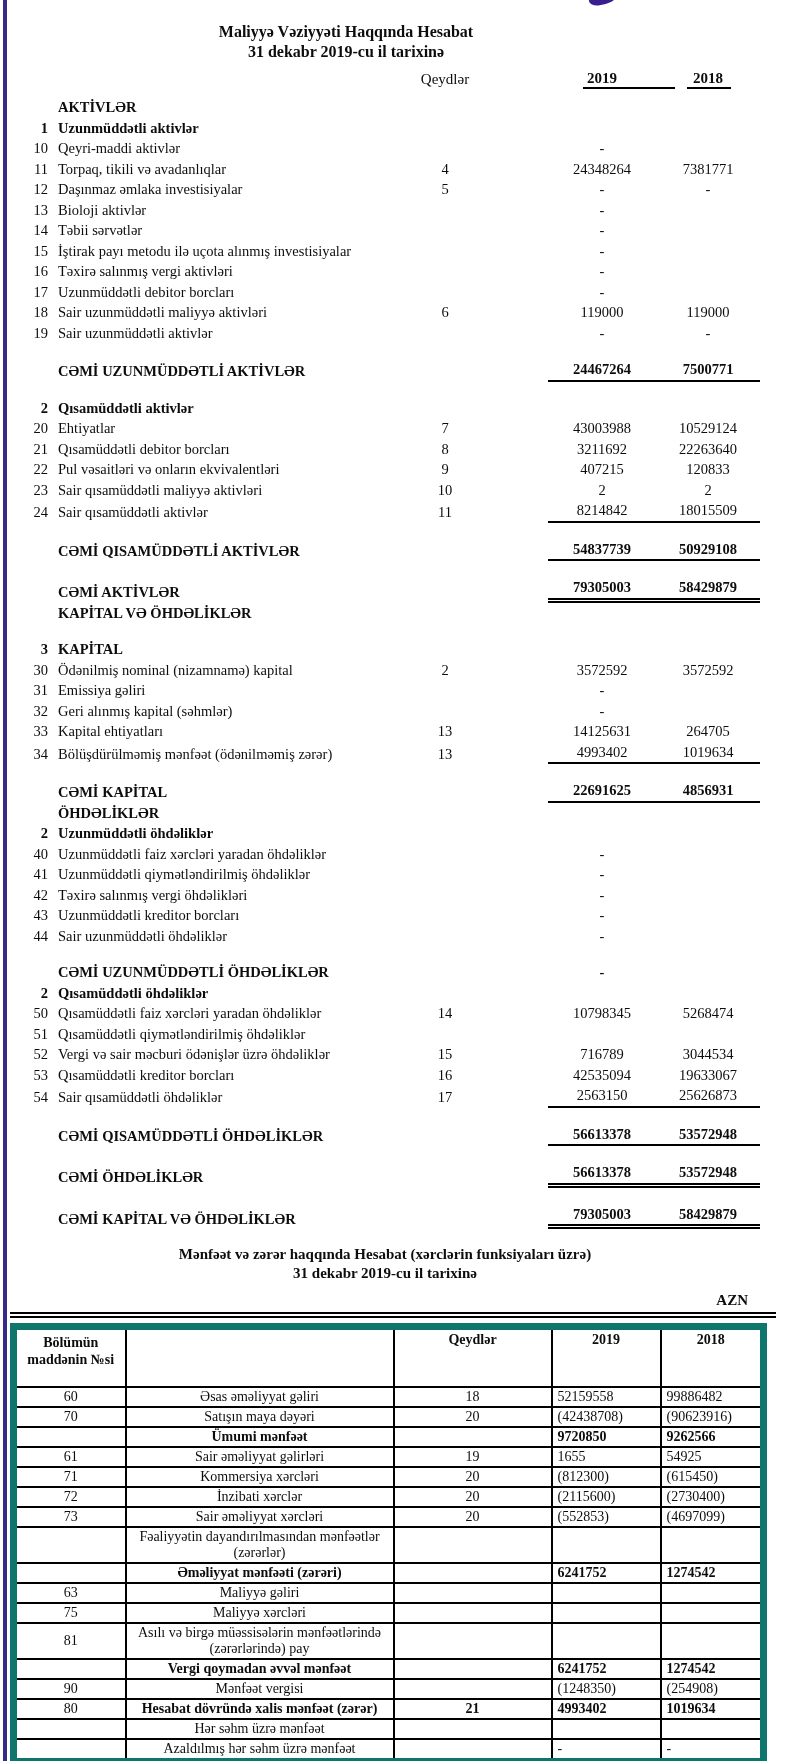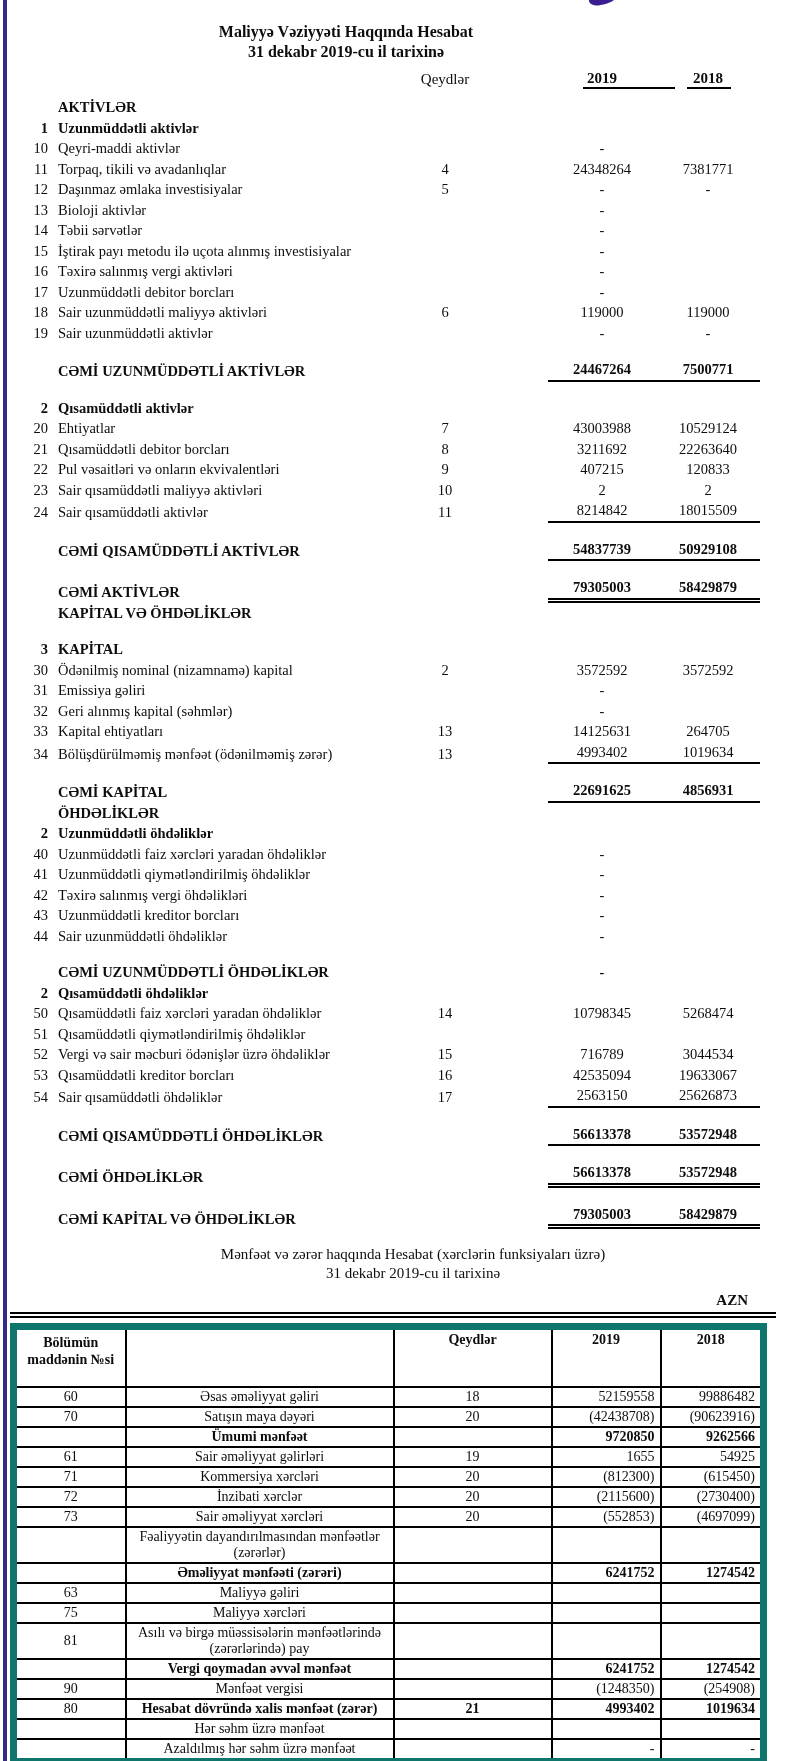--- a/index.html
+++ b/index.html
@@ -29,32 +29,32 @@
   .bs-row .num   { text-align:right; padding-right:10px; }
   .bs-row .label { white-space:nowrap; }
   .bs-row .note  { text-align:center; }
   .bs-row .val   { text-align:center; }
   .bs-gap { height:16px; }
   .b { font-weight:bold; }
   .u1 { border-bottom:2px solid #000000; }
   .u2 { border-bottom:5px double #000; }
 
   
-  .pl-titlewrap { width:770px; text-align:center; margin-top:16px; font-weight:normal; font-size:15px; line-height:19px;padding-left:28px; }
+  .pl-titlewrap { width:770px; text-align:center; margin-top:16px; font-weight:bold; font-size:15px; line-height:19px; }
   .azn { width:748px; text-align:right; margin-top:8px; font-weight:bold; font-size:15px; line-height:18px; }
   .dbl-rule { margin:3px 0 0 10px; width:786px; height:2px; border-top:2px solid #000; border-bottom:2px solid #000; }
   .pl-table { margin:5px 0 0 10px; border-collapse:collapse; table-layout:fixed; width:750px;
               font-size:14px; border:7px solid #0f766e; }
   .pl-table th, .pl-table td { border:2px solid #000; padding:1px 5px; line-height:16px; }
   .pl-table th { font-weight:bold; vertical-align:top; text-align:center; line-height:17px; }
   .pl-table th.numh { padding:4px 4px 18px 4px; }
   .pl-table td.num  { text-align:center; }
   .pl-table td.lbl  { text-align:center; }
   .pl-table td.note { text-align:center; }
-  .pl-table td.val  { text-align:right;border-radius:10px; }
+  .pl-table td.val  { text-align:left;border-radius:10px; }
   .c1{width:112px}.c2{width:268px}.c3{width:158px}.c4{width:109px}.c5{width:103px}
 </style>
 </head>
 <body>
 
 <div class="page">
   <div class="page-edge"></div>
   <div class="swoosh"></div>
 
   <div class="bs-titlewrap">

